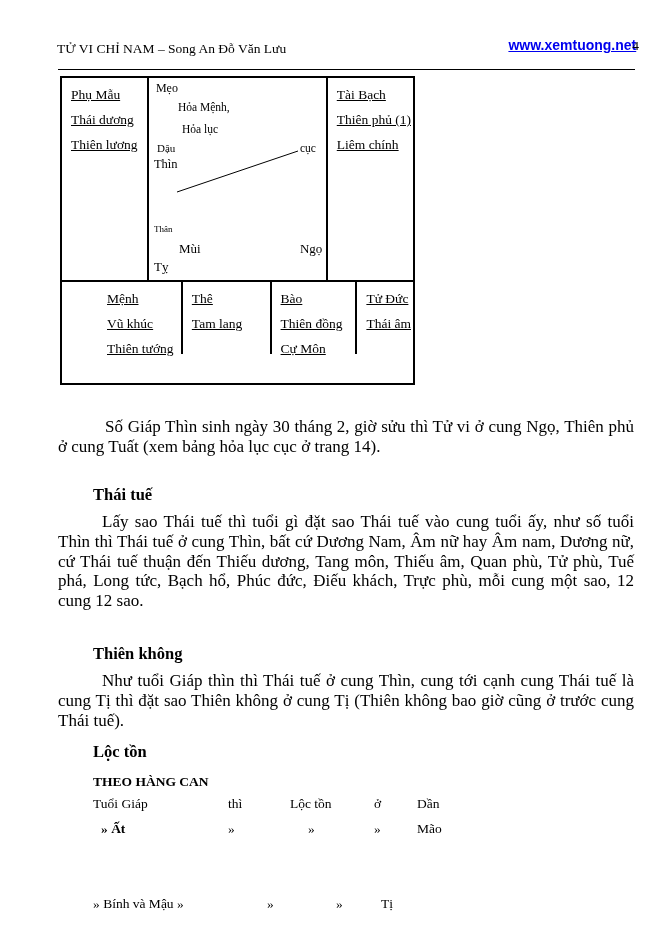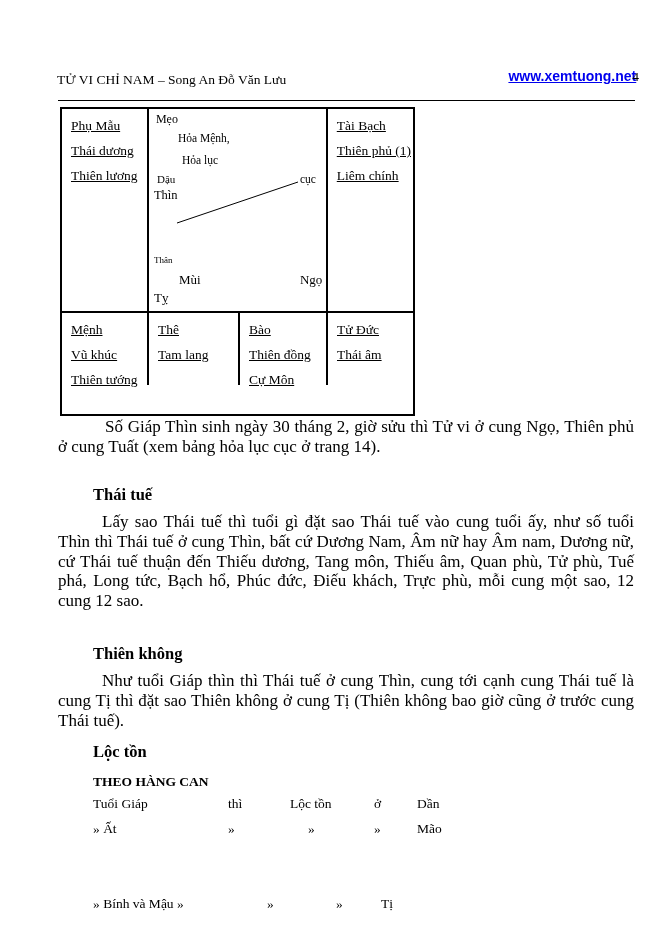--- a/index.html
+++ b/index.html
@@ -2,40 +2,40 @@
 <html><head>
 <meta charset="utf-8">
 <style>
   html,body { margin:0; padding:0; background:#e8e8e8; }
   .page {
     position:relative; width:669px; height:947px; margin:0 auto;
     background:#ffffff; color:#000;
     font-family:"Liberation Serif", serif;
     overflow:hidden;
   }
-  .abs { position:absolute;margin-top:31px; }
+  .abs { position:absolute; }
 
   
   .hdr-title { left:57px; top:41px; font-size:13.5px; white-space:nowrap; }
   .hdr-right { right:30px; top:36px; white-space:nowrap; }
   .hdr-link {
     font-family:"Liberation Sans", sans-serif; font-weight:bold;
     color:#0000ee; text-decoration:underline; font-size:14px;
     cursor:pointer;
   }
   .hdr-pagenum { font-size:13.5px; margin-left:-4px; }
   .hdr-rule { left:58px; top:69px; width:577px; height:0; border-top:1.6px solid #000; }
 
   
   .astro-table {
     left:60px; top:76px; width:355px; height:309px;
     border:2px solid #000; box-sizing:border-box;text-decoration:underline;
   }
   .t-row1 { display:flex; height:204px; border-bottom:2px solid #000; box-sizing:border-box; }
-  .t-row2 { display:flex; height:72px; box-sizing:border-box; }
+  .t-row2 { display:flex; height:72px; box-sizing:border-box;padding-left:36px; }
   .cell { box-sizing:border-box; font-size:13.5px; line-height:25px; padding:4px 2px 0 9px; }
   .cell div { white-space:nowrap; }
   .br { border-right:2px solid #000; }
   .w87 { width:87px; } .w179 { width:179px; } .w88 { width:88px; } .w91 { width:91px; }
   .grow { flex:1; }
 
   .mc { position:relative; padding:0; }
   .mc span { position:absolute; white-space:nowrap; line-height:1.2; }
   .mc-meo     { left:7px;   top:3px;   font-size:12px; }
   .mc-hoamenh { left:29px;  top:23px;  font-size:11.5px; }
@@ -62,21 +62,21 @@
   .h-thaitue    { top:485px; }
   .h-thienkhong { top:644px; }
   .h-locton     { top:742px; }
   .subhead { position:absolute; left:93px; top:774px; font-size:13.5px; font-weight:bold; white-space:nowrap; }
 
   
   .lt-row { position:absolute; left:93px; width:380px; height:20px; font-size:13.5px; }
   .lt-r1 { top:796px; } .lt-r2 { top:821px; } .lt-r3 { top:896px; }
   .lt-c { position:absolute; top:0; white-space:nowrap; }
   .r1c1{left:0;} .r1c2{left:135px;} .r1c3{left:197px;} .r1c4{left:281px;} .r1c5{left:324px;}
-  .r2c1{left:0;} .r2c2{left:135px;} .r2c3{left:215px;} .r2c4{left:281px;} .r2c5{left:324px;}
+  .r2c1{left:8px;font-weight:bold;} .r2c2{left:135px;} .r2c3{left:215px;} .r2c4{left:281px;} .r2c5{left:324px;}
   .r3c1{left:0;} .r3c2{left:174px;} .r3c3{left:243px;} .r3c4{left:288px;}
 </style>
 </head>
 <body>
 
 <div class="page">
 
   <div class="abs hdr-title">TỬ VI CHỈ NAM – Song An Đỗ Văn Lưu</div>
   <div class="abs hdr-right">
     <span class="hdr-link">www.xemtuong.net</span><span class="hdr-pagenum">4</span>

